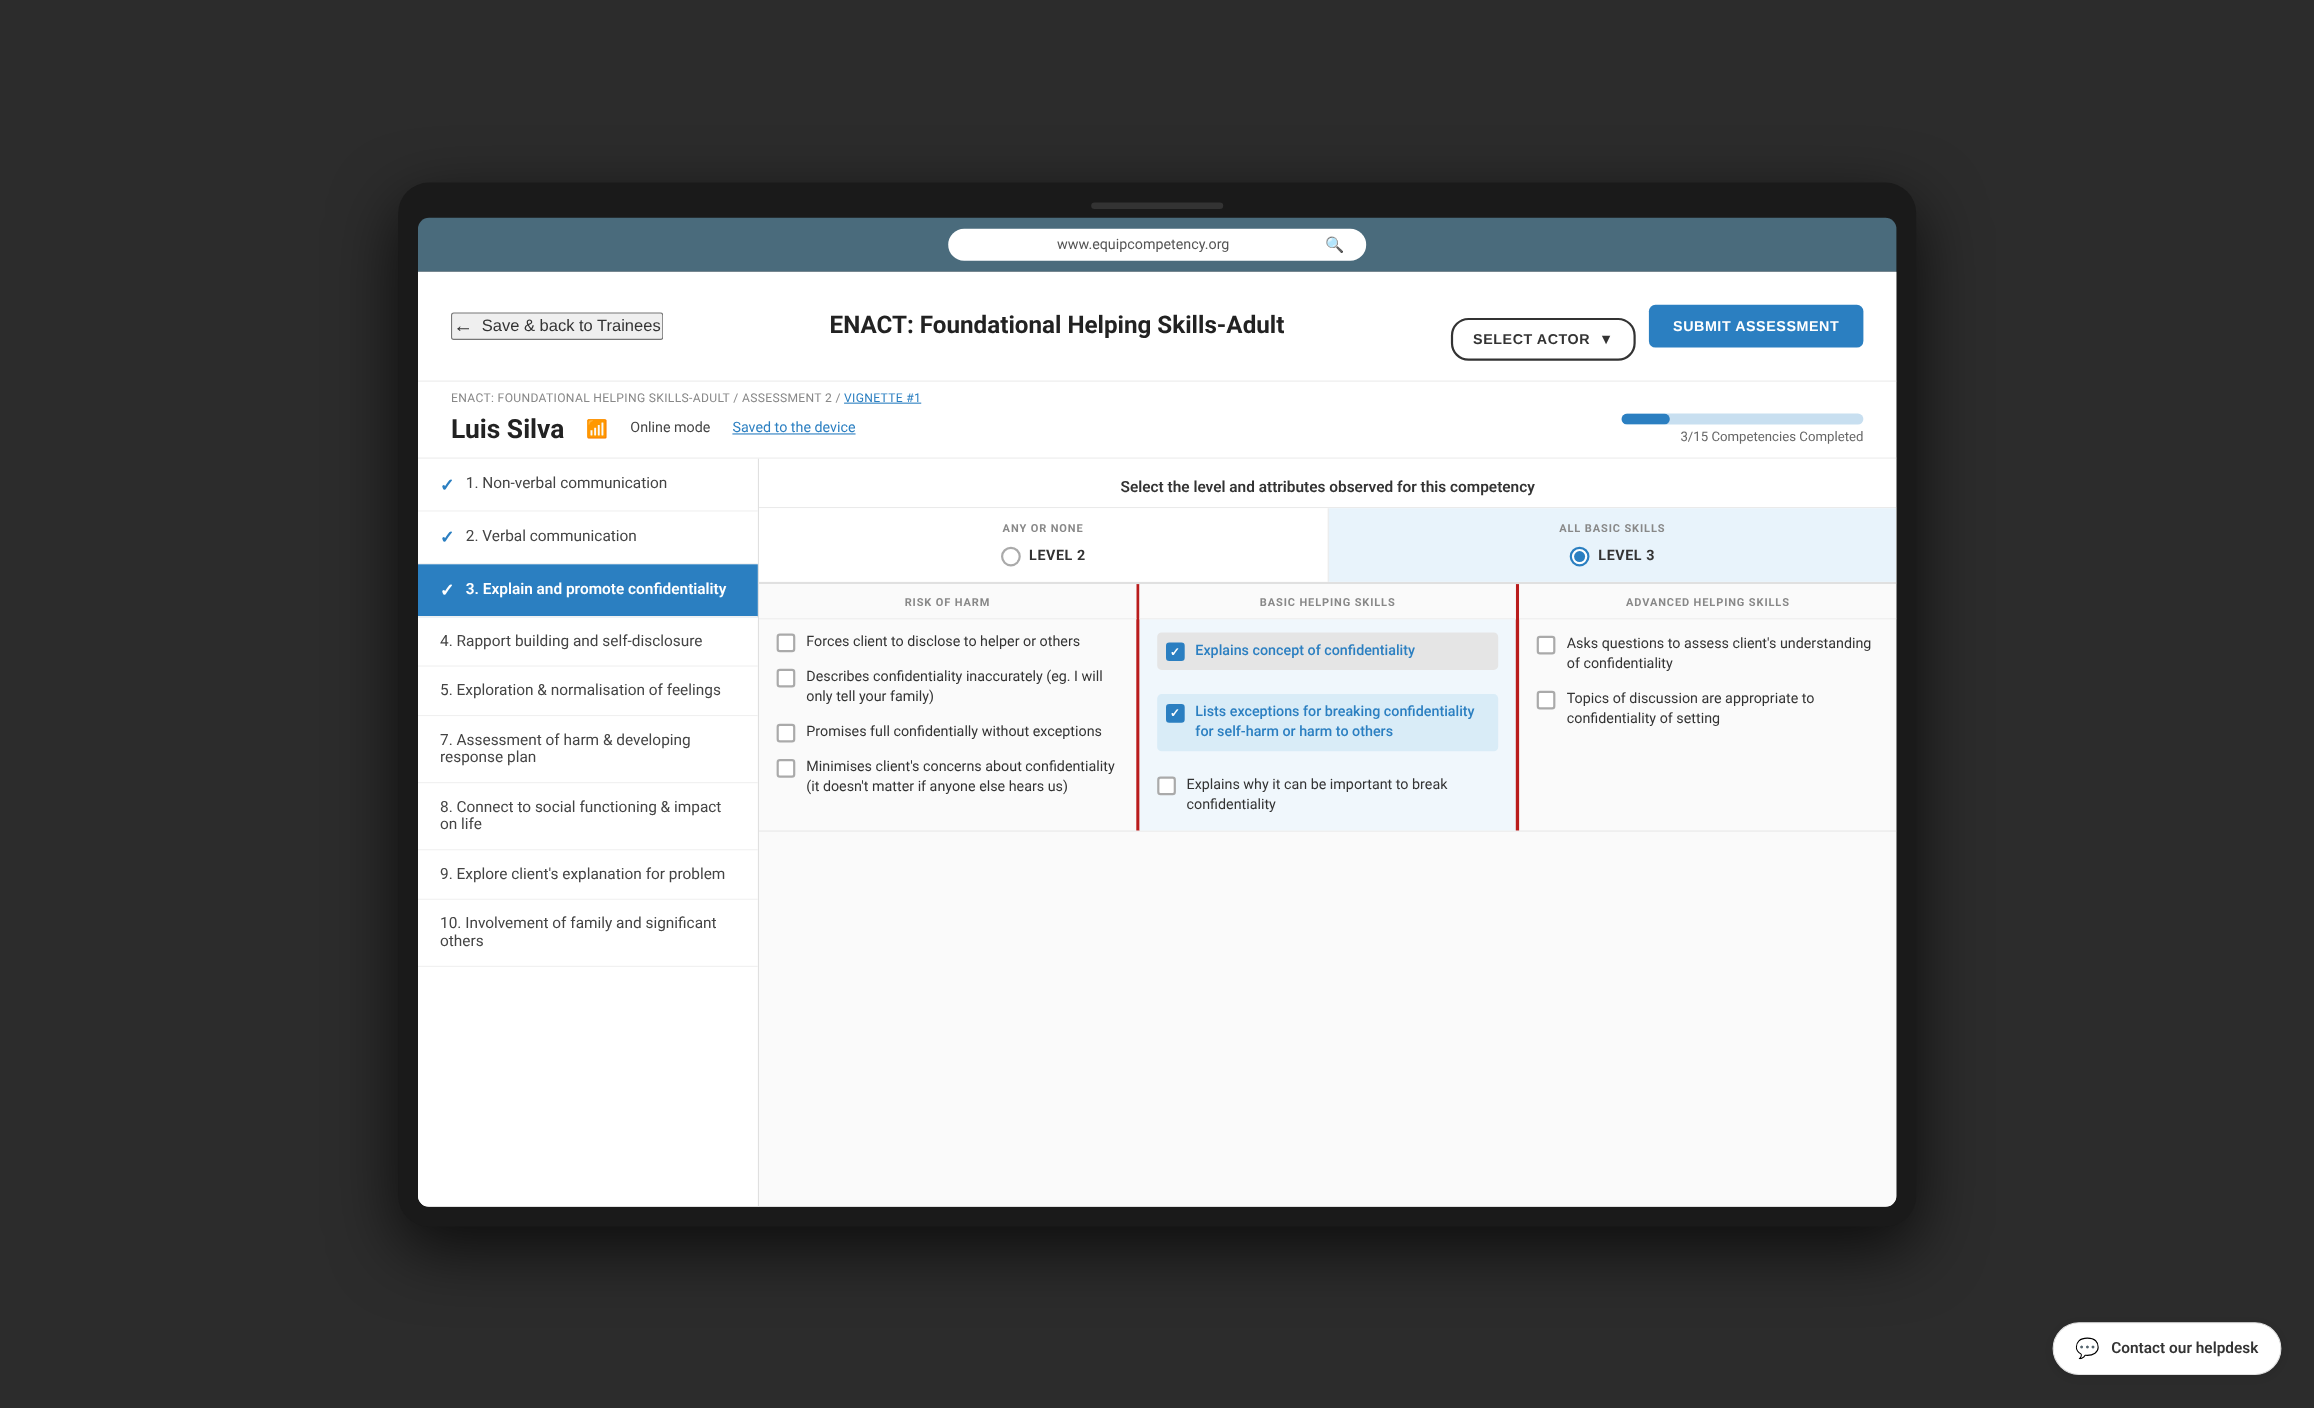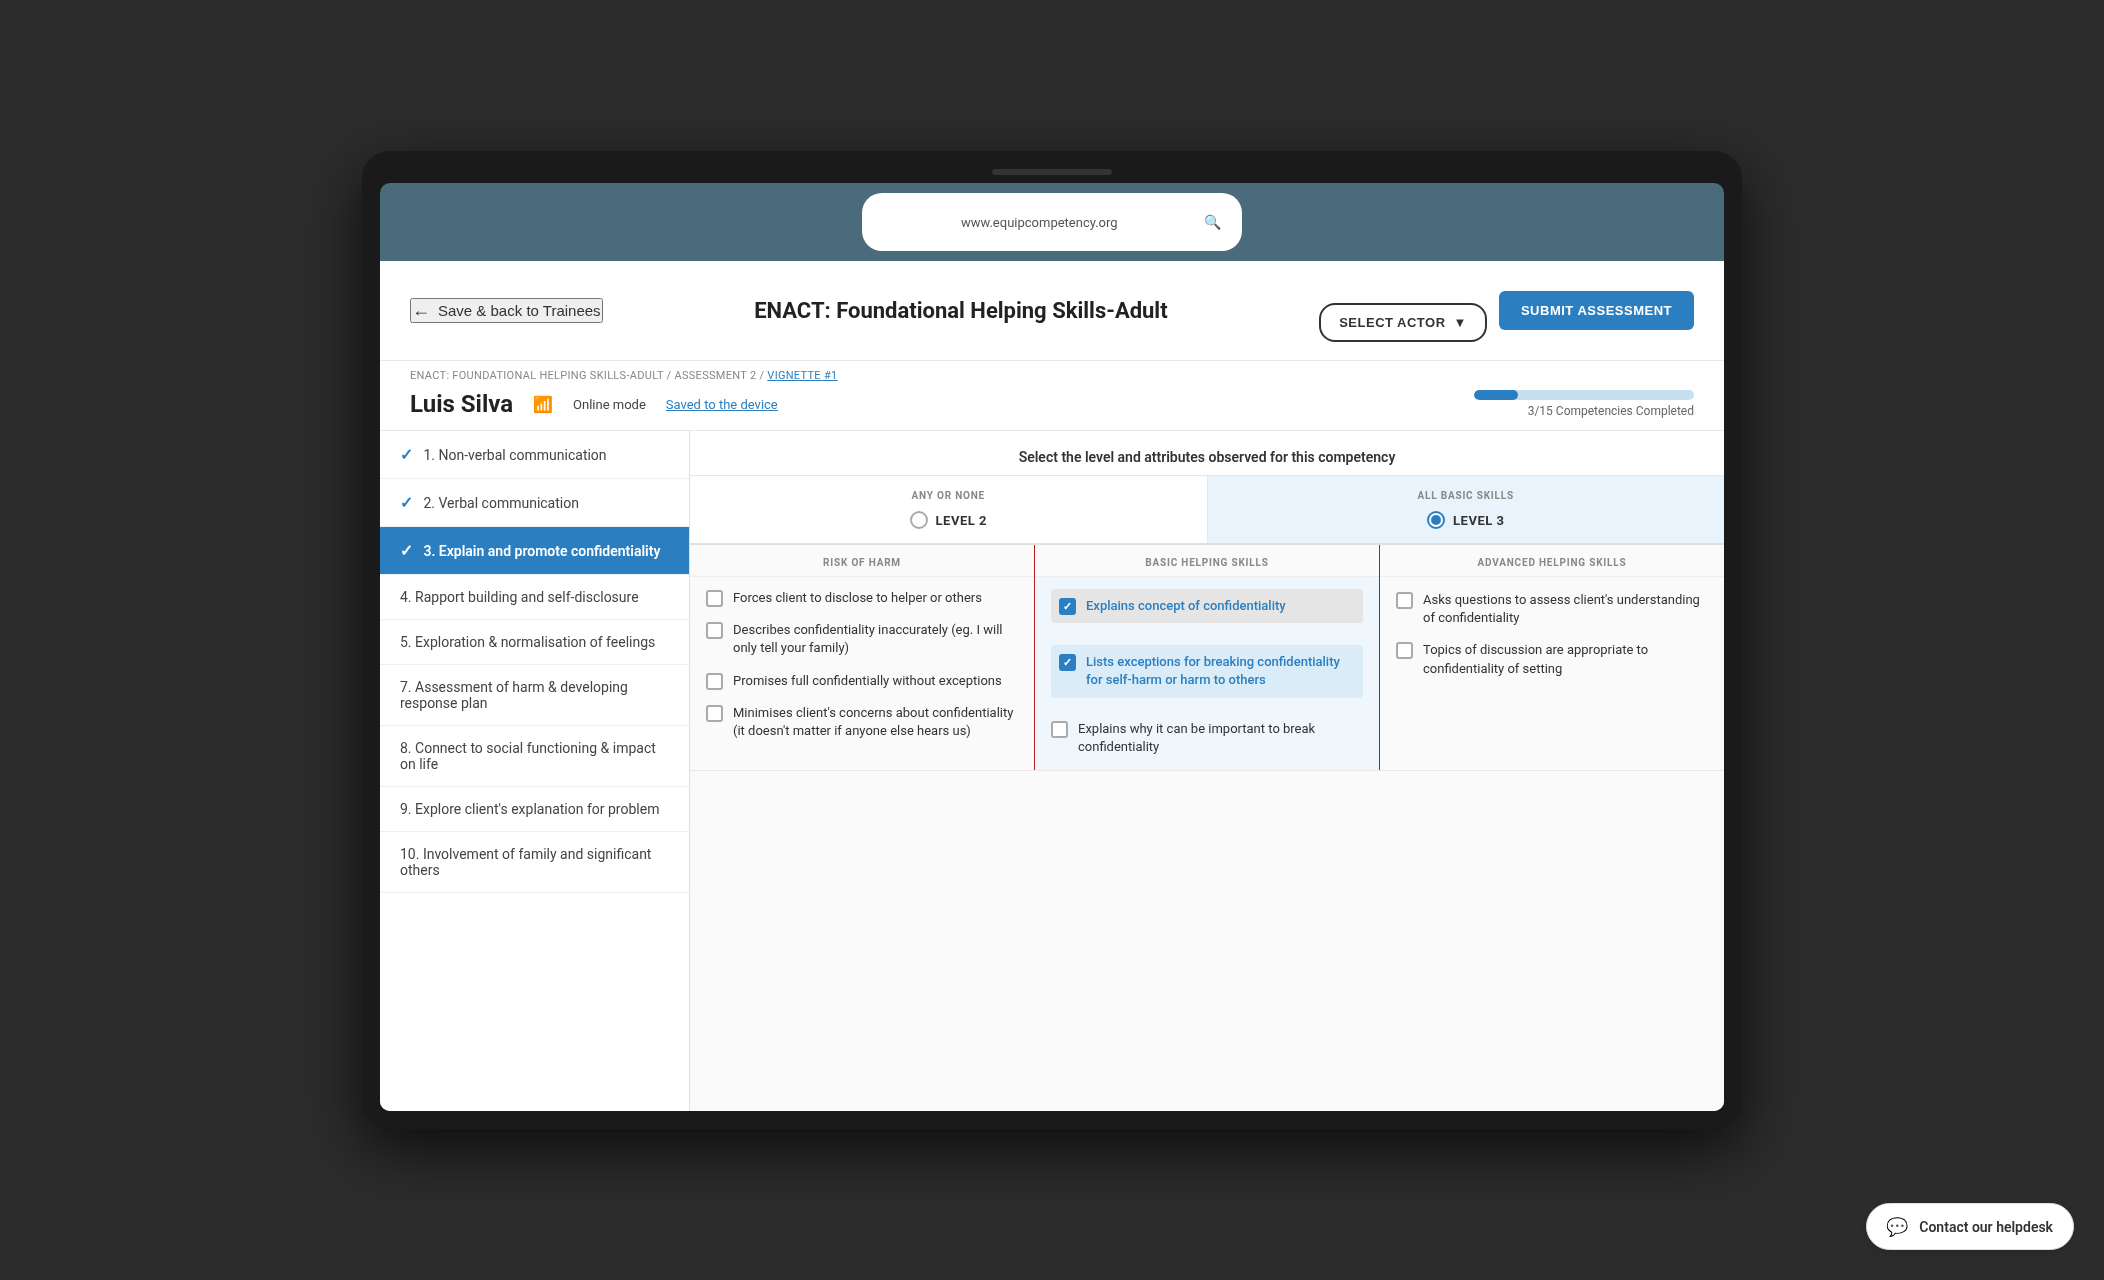--- a/index.html
+++ b/index.html
@@ -34,21 +34,21 @@
       background: #4a6b7c;
       border-radius: 10px 10px 0 0;
       padding: 10px 16px;
       display: flex;
       align-items: center;
       justify-content: center;
     }
     .url-bar {
       background: white;
       border-radius: 20px;
-      padding: 21px 20px;
+      padding: 6px 20px;
       display: flex;
       align-items: center;
       gap: 8px;
       width: 380px;
     }
     .url-text {
       font-size: 13px;
       color: #555;
       flex: 1;
       text-align: center;
@@ -290,21 +290,21 @@
       height: 10px;
       border-radius: 50%;
       background: #2b7fc1;
     }
     .skills-row {
       display: flex;
       border-bottom: 1px solid #e8e8e8;
     }
     .skill-col {
       flex: 1;
-      border-right: 1px solid #b91c1c;
+      border-right: 3px solid #b91c1c;
       padding: 14px 16px;
     }
     .skill-col:last-child {
       border-right: none;
     }
     .skill-category-label {
       font-size: 10px;
       font-weight: 700;
       letter-spacing: 0.8px;
       color: #888;

